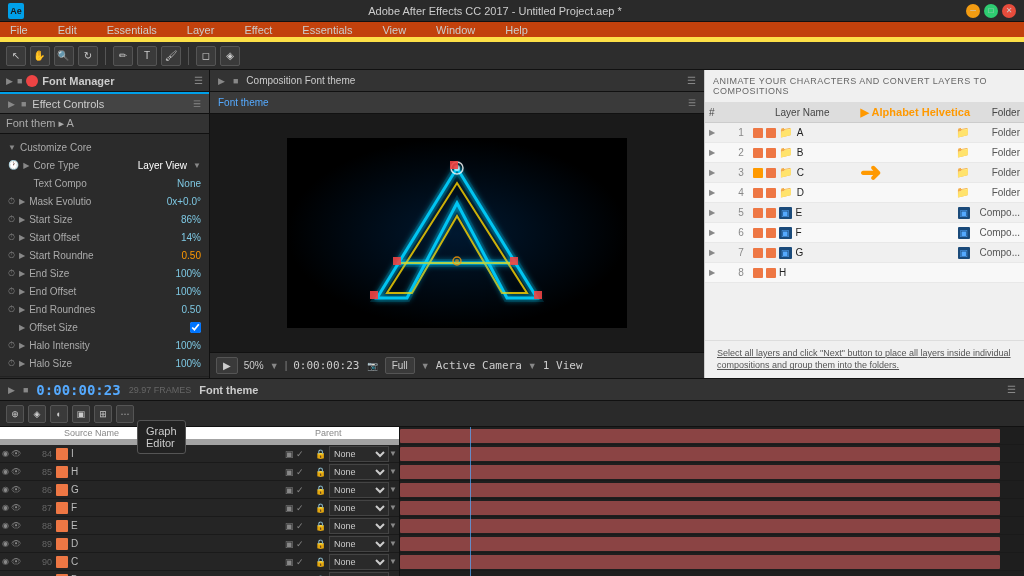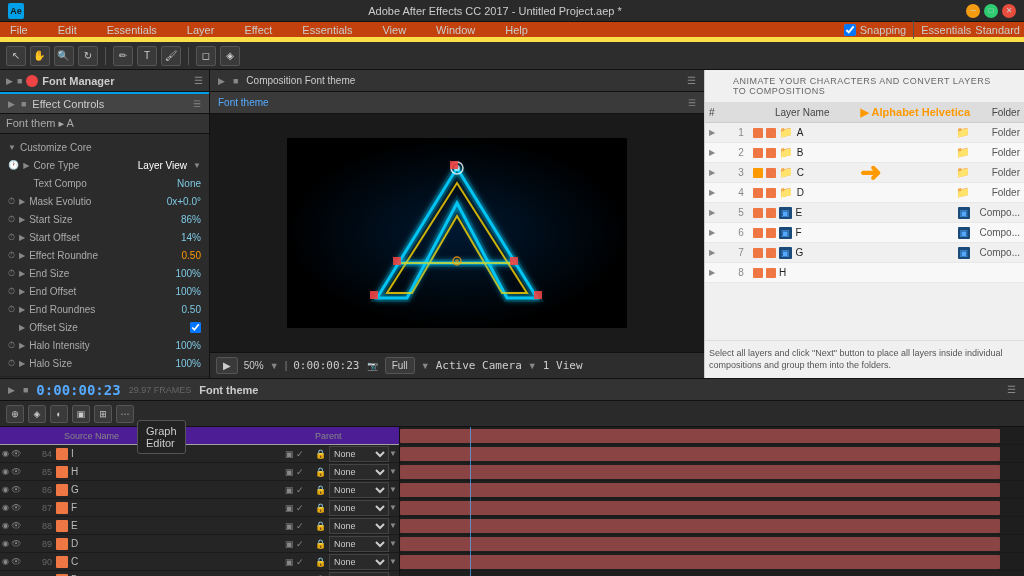--- a/index.html
+++ b/index.html
@@ -226,21 +226,21 @@
       align-items: center;
       padding: 0 12px;
       border-bottom: 1px solid #ccc;
       font-size: 13px;
       font-weight: bold;
       color: #333;
     }
     .right-panel-subtitle {
       font-size: 9px;
       color: #666;
-      padding: 6px 28px;
+      padding: 6px 8px;
       letter-spacing: 0.5px;
       text-transform: uppercase;
       background: #f0f0f0;
       border-bottom: 1px solid #ddd;
     }
     .right-section-title {
       font-size: 11px;
       color: #333;
       font-weight: bold;
       padding: 6px 12px 4px;
@@ -269,23 +269,24 @@
       border-bottom: 1px solid #e8e8e8;
       font-size: 10px;
     }
     .lt-row:nth-child(even) { background: #f8f8f8; }
     .lt-num { width: 24px; color: #888; text-align: center; }
     .lt-name { flex: 1; display: flex; align-items: center; gap: 4px; }
 
     .right-panel-footer {
       font-size: 9px;
       color: #555;
-      padding: 6px 4px;
+      padding: 6px 12px;
       line-height: 1.4;
       border-top: 1px solid #ddd;
+      text-decoration: underline;
     }
 
     
     #bottom-panel {
       height: 220px;
       background: #1e1e1e;
       border-top: 1px solid #111;
       display: flex;
       flex-direction: column;
     }
@@ -333,25 +334,25 @@
       overflow: hidden;
     }
     .tl-right {
       flex: 1;
       background: #1e1e1e;
       overflow: hidden;
       position: relative;
     }
     .tl-columns-header {
       height: 18px;
-      background: #4c1d95;
+      background: #ffffff;
       display: flex;
       align-items: center;
       padding: 0 4px;
-      border-bottom: 1px solid #a3a3a3;
+      border-bottom: 6px solid #a3a3a3;
       font-size: 9px;
       color: #888;
     }
     .tl-col-source { flex: 1; }
     .tl-col-icons { width: 120px; }
     .tl-col-parent { width: 80px; }
 
     .tl-row {
       height: 18px;
       display: flex;
@@ -437,29 +438,20 @@
 <div id="menu-bar">
   <div class="menu-item">File</div>
   <div class="menu-item">Edit</div>
   <div class="menu-item">Essentials</div>
   <div class="menu-item">Layer</div>
   <div class="menu-item">Effect</div>
   <div class="menu-item">Essentials</div>
   <div class="menu-item">View</div>
   <div class="menu-item">Window</div>
   <div class="menu-item">Help</div>
-  <div class="snapping-area">
-    <span style="display:flex;align-items:center;gap:4px;">
-      <input type="checkbox" checked="" style="width: 12px; height: 12px;">
-      <span>Snapping</span>
-    </span>
-    <div class="toolbar-sep"></div>
-    <span class="workspace-label">Essentials</span>
-    <span class="workspace-label">Standard</span>
-  </div>
 </div>
 
 <div id="toolbar">
   <div class="toolbar-btn">↖</div>
   <div class="toolbar-btn">✋</div>
   <div class="toolbar-btn">🔍</div>
   <div class="toolbar-btn">↻</div>
   <div class="toolbar-sep"></div>
   <div class="toolbar-btn">✏</div>
   <div class="toolbar-btn">T</div>
@@ -524,21 +516,21 @@
         </div>
         <div class="ec-row">
           <span class="stopwatch">⏱</span>
           <span class="tri">▶</span>
           <span class="ec-label">Start Offset</span>
           <span class="ec-value">14%</span>
         </div>
         <div class="ec-row">
           <span class="stopwatch">⏱</span>
           <span class="tri">▶</span>
-          <span class="ec-label">Effect Roundne</span>
+          <span class="ec-label">Start Roundne</span>
           <span style="color:#f90;">0.50</span>
         </div>
         <div class="ec-row">
           <span class="stopwatch">⏱</span>
           <span class="tri">▶</span>
           <span class="ec-label">End Size</span>
           <span class="ec-value">100%</span>
         </div>
         <div class="ec-row">
           <span class="stopwatch">⏱</span>

